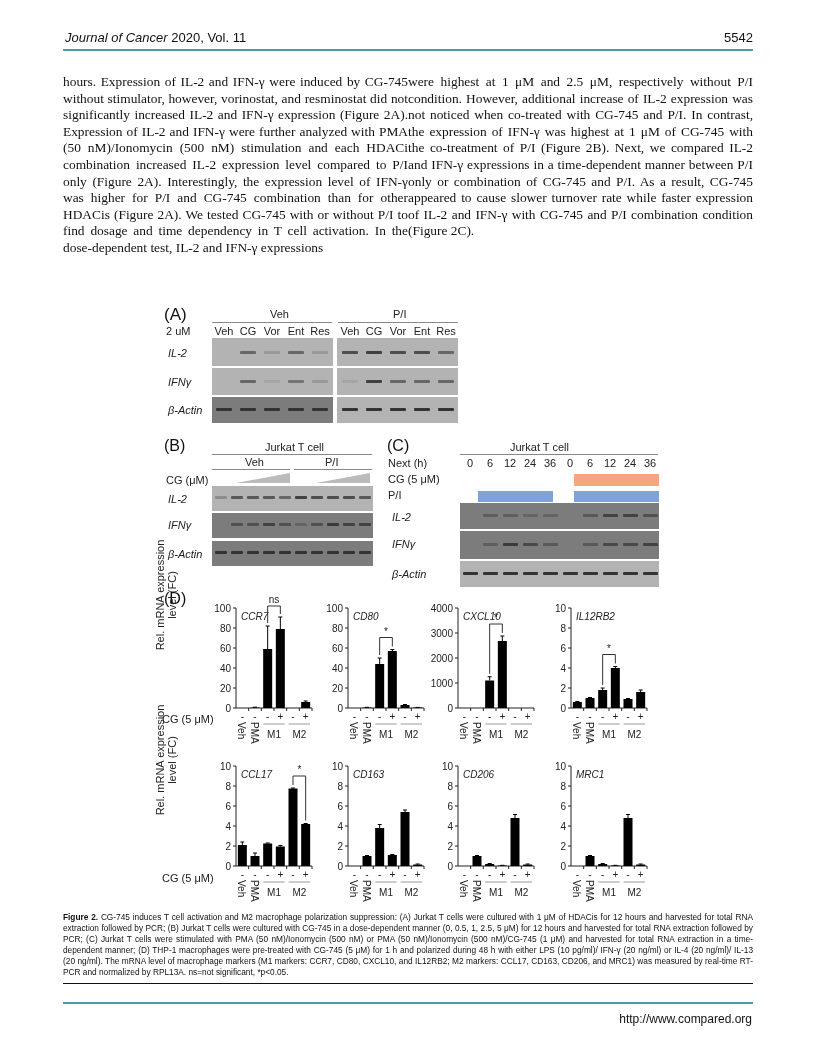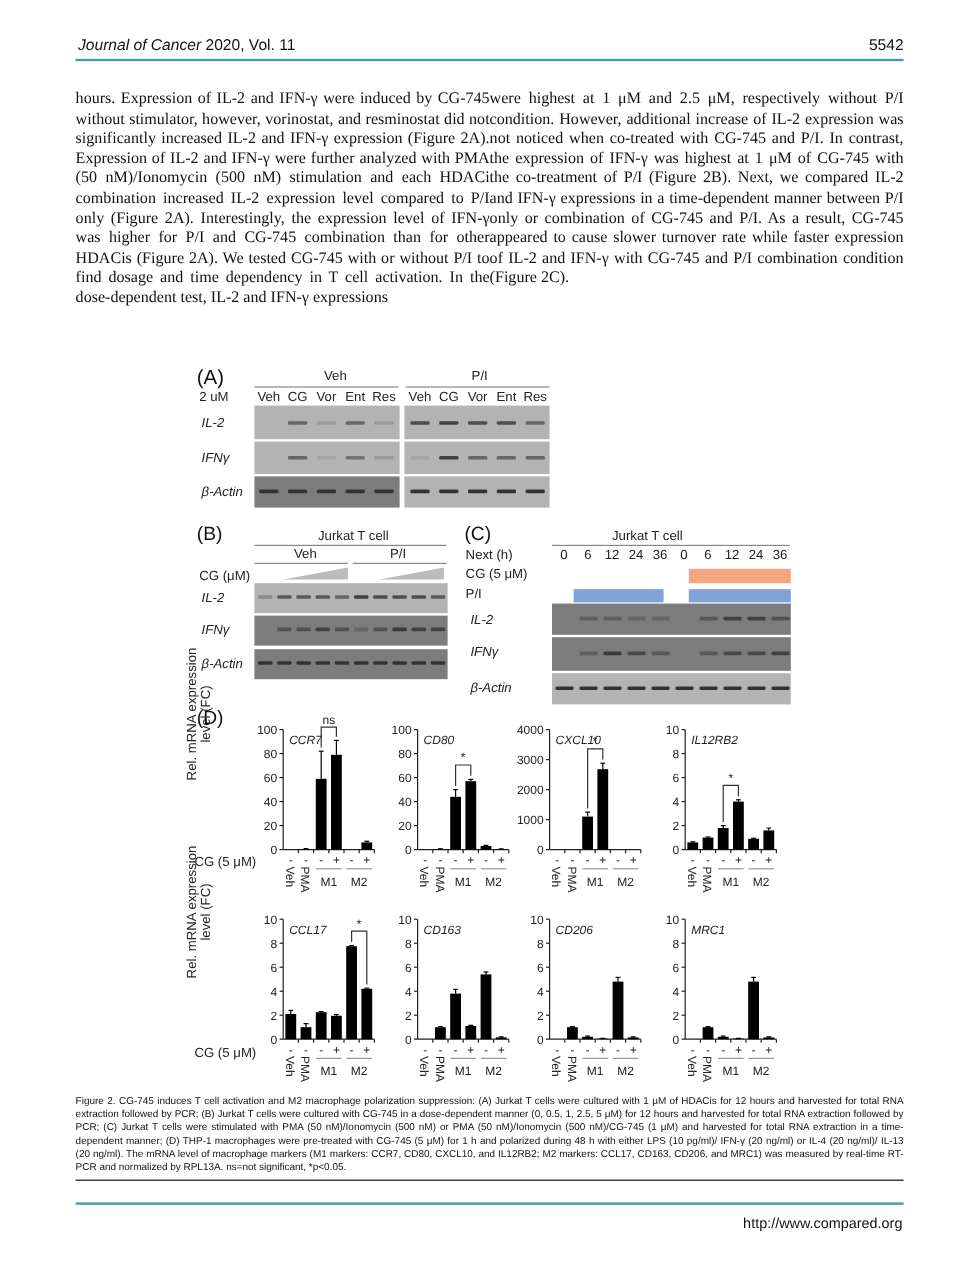--- a/index.html
+++ b/index.html
@@ -14,21 +14,21 @@
   .fig { position:absolute; left:160px; top:300px; width:500px; height:605px; font-family:"Liberation Sans", sans-serif; }
   .lbl { position:absolute; font-size:11px; color:#222; white-space:nowrap; }
   .plab { position:absolute; font-size:16px; color:#111; }
   .it { font-style:italic; }
   .gel { position:absolute; background:#7c7c7c; }
   .gel.light { background:#b3b3b3; }
   .band { position:absolute; height:3px; background:#333; border-radius:1px; }
   .uline { position:absolute; height:1px; background:#888; }
   .chart { position:absolute; }
   .caption { position:absolute; left:63px; top:912px; width:690px; font-family:"Liberation Sans", sans-serif; font-size:8.3px; line-height:10.9px; text-align:justify; }
-  .caption b { font-weight:normal; }
+  .caption b { font-weight:bold; }
   .caprule { position:absolute; left:63px; top:983px; width:690px; height:1px; background:#111; }
   .footrule { position:absolute; left:63px; top:1002px; width:690px; height:2px; background:#4a9aa8; }
   .foot { position:absolute; right:64px; top:1012px; font-family:"Liberation Sans", sans-serif; font-size:12px; }
 </style>
 </head>
 <body>
 
 <div class="hdr">
   <div class="jn"><i>Journal of Cancer</i><span> 2020, Vol. 11</span></div>
   <div class="pg">5542</div>

